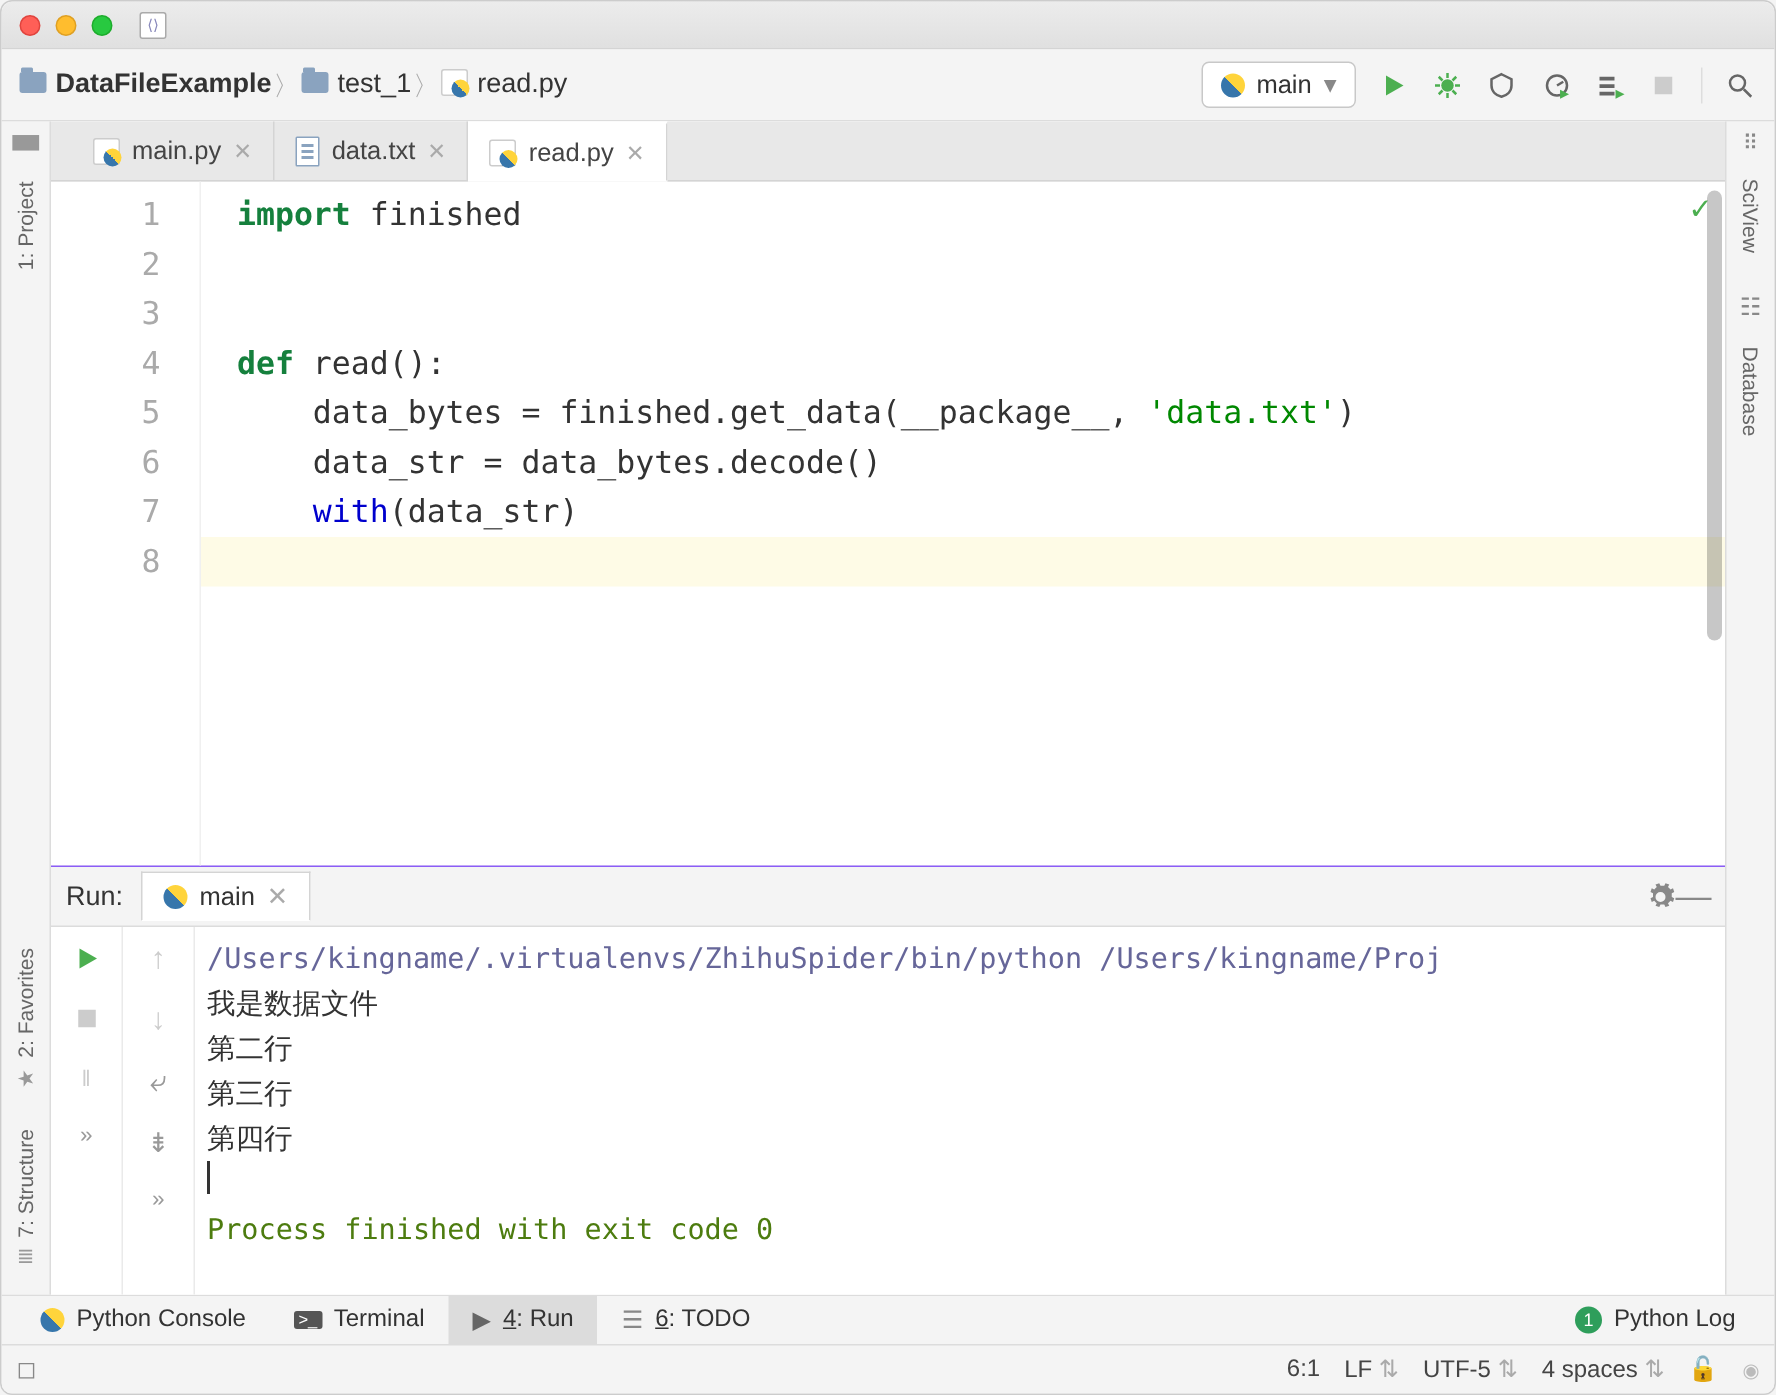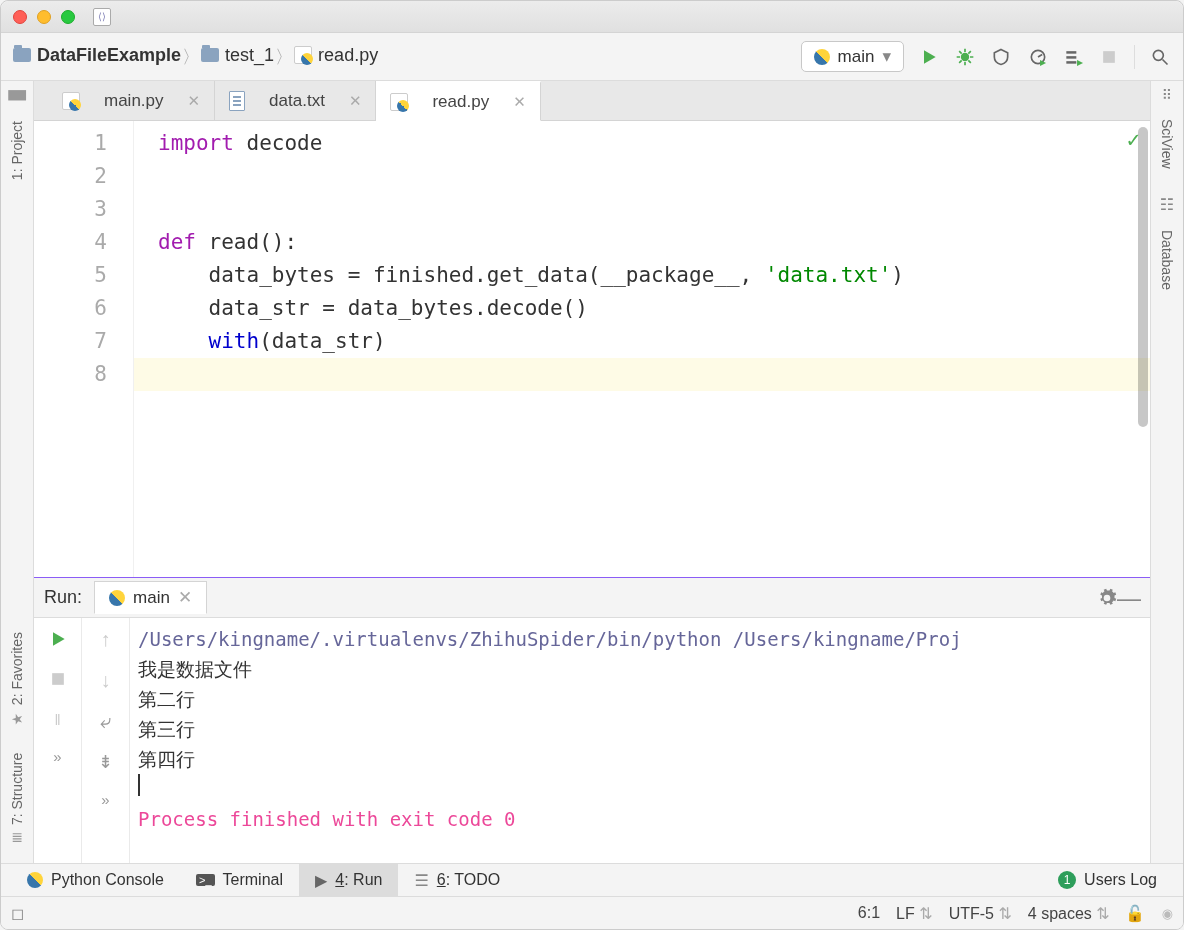--- a/index.html
+++ b/index.html
@@ -39,49 +39,49 @@
 .rail-item { writing-mode: vertical-rl; transform: rotate(180deg); font-size: 14px; color: #666; padding: 10px 0; display:flex; align-items:center; gap:6px; text-decoration: underline; text-decoration-style: dotted; text-decoration-color: transparent; }
 .rail-item.nt { text-decoration: none; }
 .rail-icon { transform: rotate(90deg); color:#999; }
 .right-rail { width: 33px; background: #f4f4f4; border-left: 1px solid #dcdcdc; display: flex; flex-direction: column; align-items: center; padding-top: 6px; gap: 6px; }
 .right-rail .rail-item { transform: rotate(180deg); }
 
 .center { flex: 1; display: flex; flex-direction: column; background: #fff; min-width:0; }
 
 
 .tabs { height: 40px; background: #e8e8e8; display: flex; align-items: stretch; border-bottom: 1px solid #d4d4d4; padding-left: 14px; }
-.tab { display: flex; align-items: center; gap: 24px; padding: 0 14px; font-size: 17px; color: #444; border-right: 1px solid #d4d4d4; }
+.tab { display: flex; align-items: center; gap: 8px; padding: 0 14px; font-size: 17px; color: #444; border-right: 1px solid #d4d4d4; }
 .tab.active { background: #fff; border-top: 2px solid #fff; border-bottom: 1px solid #fff; margin-bottom:-1px; }
 .tab .close { color: #aaa; font-size: 15px; }
 .txtfile-icon { width:16px; height:20px; background:#fff; border:1px solid #8aa3bf; border-radius:1px; position:relative; }
 .txtfile-icon::before { content:""; position:absolute; top:4px; left:3px; width:8px; height:2px; background:#8aa3bf; box-shadow: 0 4px 0 #8aa3bf, 0 8px 0 #8aa3bf; }
 
 
 .editor { flex: 1; display: flex; font-family: "Menlo", "Consolas", monospace; font-size: 21px; position: relative; min-height:0; }
 .gutter { width: 100px; text-align: right; padding: 6px 26px 6px 0; color: #aaa; user-select: none; line-height: 33px; border-right:1px solid #f0f0f0; }
 .code { flex: 1; padding: 6px 0 6px 24px; line-height: 33px; white-space: pre; overflow:hidden; }
-.kw { color: #a21caf; font-weight: 400; }
+.kw { color: #15803d; font-weight: 700; }
 .fn { color: #0000cd; }
 .str { color: #008800; }
 .hl-line { background: #fefbe6; display:block; margin-left:-24px; padding-left:24px; width:calc(100% + 24px); }
 .check-ok { position: absolute; top: 6px; right: 10px; color: #4caf50; font-size: 22px; font-weight:bold; }
 .scroll-thumb { position:absolute; right:2px; top:6px; width:10px; height:300px; background:rgba(0,0,0,0.22); border-radius:5px; }
 
 
 .run-panel { border-top: 1px solid #8b5cf6; background: #f4f4f4; display: flex; flex-direction: column; height: 286px; }
 .run-header { height: 40px; display: flex; align-items: center; padding: 0 10px; border-bottom: 1px solid #dcdcdc; }
 .run-header .lbl { font-size: 18px; color: #333; margin-right: 12px; }
 .run-tab { background: #fff; border: 1px solid #d4d4d4; border-bottom:1px solid #fff; padding: 5px 14px; display: flex; align-items: center; gap: 8px; font-size: 17px; }
 .run-header .spacer { flex: 1; }
 .run-body { flex: 1; display: flex; background: #fff; min-height:0; }
 .run-ctrls { width: 48px; border-right: 1px solid #eaeaea; display: flex; flex-direction: column; align-items: center; padding-top: 10px; gap: 18px; color:#999; }
 .run-ctrls2 { width: 48px; border-right: 1px solid #eaeaea; display: flex; flex-direction: column; align-items: center; padding-top: 10px; gap: 18px; color:#999; }
 .console { flex: 1; font-family: "Menlo", monospace; font-size: 19px; padding: 6px 8px; line-height: 30px; white-space: pre; overflow:hidden; }
 .console .cmd { color: #666699; }
-.console .exit { color: #ec4899; }
+.console .exit { color: #4d7c0f; }
 
 
 .bottom-toolbar { height: 33px; background: #f4f4f4; border-top: 1px solid #dcdcdc; display: flex; align-items: center; padding: 0 10px; font-size: 16px; gap: 0; }
 .bottom-item { display: flex; align-items: center; gap: 8px; padding: 0 16px; height: 100%; }
 .bottom-item.sel { background: #dcdcdc; }
 .badge { background: #2e9e5b; color:#fff; width:18px; height:18px; border-radius:50%; font-size:12px; display:flex; align-items:center; justify-content:center; }
 .bottom-toolbar .spacer { flex: 1; }
 
 .statusbar { height: 33px; background: #f4f4f4; border-top: 1px solid #dcdcdc; display: flex; align-items: center; padding: 0 10px; font-size: 16px; gap: 16px; color:#444; }
 .statusbar .spacer { flex: 1; }
@@ -212,21 +212,21 @@
       <div class="gutter">
           <div>1</div>
           <div>2</div>
           <div>3</div>
           <div>4</div>
           <div>5</div>
           <div>6</div>
           <div>7</div>
           <div>8</div>
         </div>
-      <div class="code"><span class="kw">import</span><span> decode</span>
+      <div class="code"><span class="kw">import</span><span> finished</span>
 <span> </span>
 <span> </span>
 <span class="kw">def</span><span> read():</span>
 <span>    data_bytes = finished.get_data(__package__, </span><span class="str">'data.txt'</span><span>)</span>
 <span>    data_str = data_bytes.decode()</span>
 <span>    </span><span class="fn">with</span><span>(data_str)</span>
 <span class="hl-line"> </span></div>
       <div class="check-ok">✓</div>
       <div class="scroll-thumb"></div>
     </div>
@@ -301,21 +301,21 @@
     <span style="color:#666">▶</span>
     <span><span class="u">4</span>: Run</span>
   </div>
   <div class="bottom-item">
     <span style="color:#888">☰</span>
     <span><span class="u">6</span>: TODO</span>
   </div>
   <div class="spacer"></div>
   <div class="bottom-item">
     <span class="badge">1</span>
-    <span>Users Log</span>
+    <span>Python Log</span>
   </div>
 </div>
 
 <div class="statusbar">
   <span style="color:#888">◻</span>
   <div class="spacer"></div>
   <span>6:1</span>
   <span><span>LF</span> <span class="sep">⇅</span></span>
   <span><span>UTF-5</span> <span class="sep">⇅</span></span>
   <span><span>4 spaces</span> <span class="sep">⇅</span></span>

